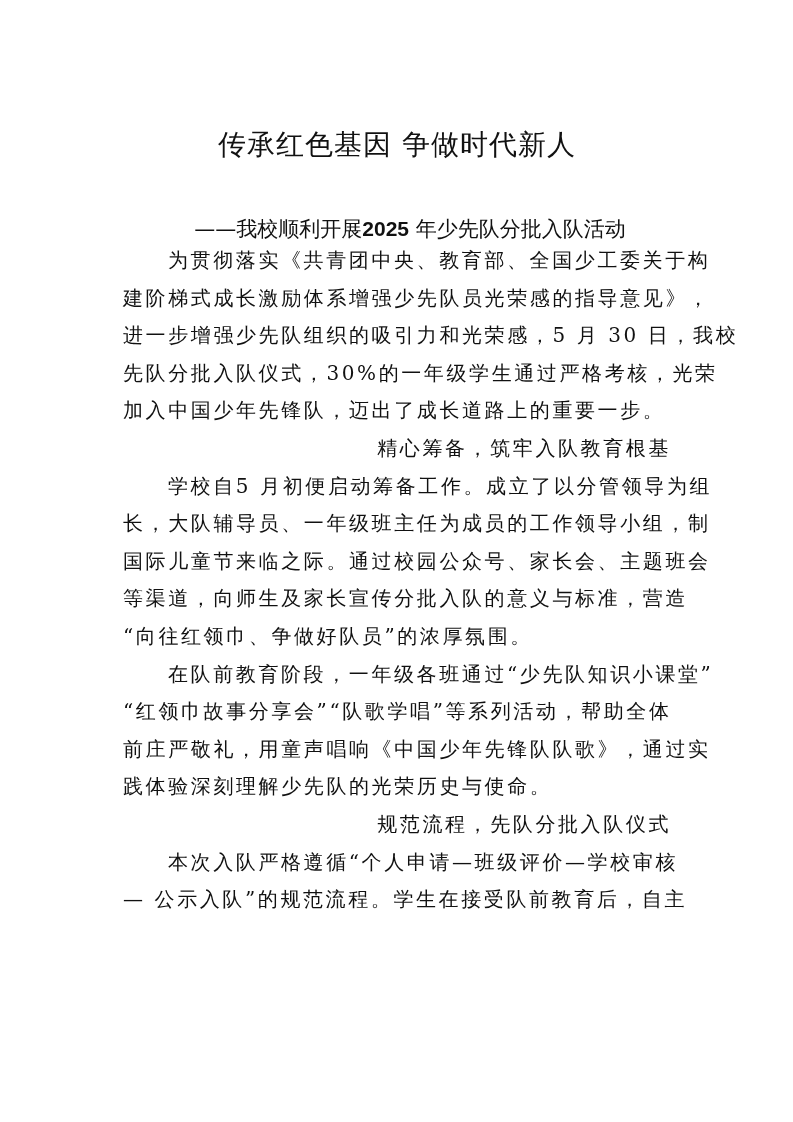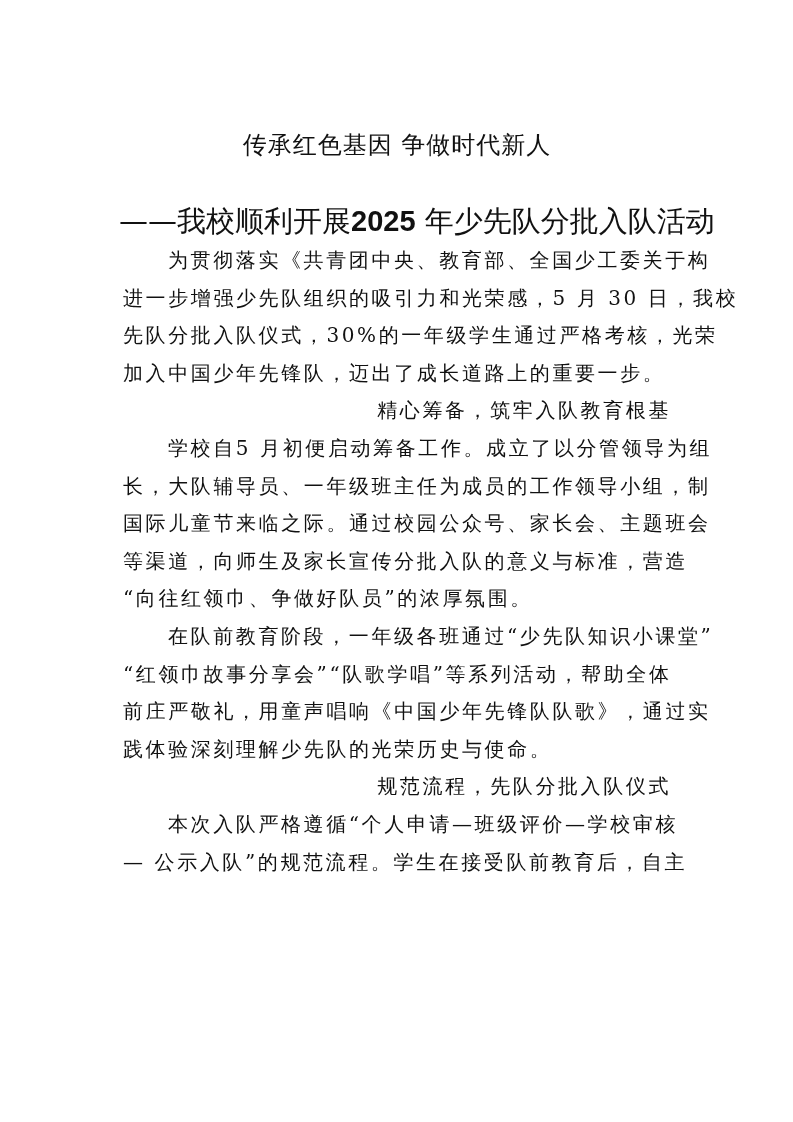--- a/index.html
+++ b/index.html
@@ -21,38 +21,38 @@
     top: 0;
     width: 548px;
   }
   .title {
     position: absolute;
     left: 0;
     width: 548px;
     top: 127px;
     text-align: center;
     font-family: "DejaVu Sans", "Liberation Sans", sans-serif;
-    font-size: 24px;
+    font-size: 28px;
     line-height: 36px;
     letter-spacing: 1px;
     color: #111;
     margin: 0;
     font-weight: normal;
   }
   .subtitle {
     position: absolute;
     left: -8px;
     width: 566px;
     top: 199px;
     text-align: center;
     font-family: "DejaVu Sans", "Liberation Sans", sans-serif;
-    font-size: 29px;
+    font-size: 21px;
     line-height: 36px;
     color: #111;
-    margin: 4px;
+    margin: 12px;
     font-weight: normal;
     white-space: nowrap;
   }
   .subtitle .year {
     font-family: "Liberation Sans", sans-serif;
     font-weight: bold;
   }
   .body {
     position: absolute;
     left: 0;
@@ -88,20 +88,21 @@
 <body>
 
 <div class="page">
   <h1 class="title">传承红色基因 争做时代新人</h1>
   <h2 class="subtitle"><span>——我校顺利开展</span><span class="year">2025</span> <span>年少先队分批入队活动</span></h2>
 
   <div class="body">
 
     <div>
       <span class="line indent">为贯彻落实《共青团中央、教育部、全国少工委关于构</span>
+      <span class="line">建阶梯式成长激励体系增强少先队员光荣感的指导意见》，</span>
       <span class="line">进一步增强少先队组织的吸引力和光荣感，5 月 30 日，我校</span>
       <span class="line">先队分批入队仪式，30%的一年级学生通过严格考核，光荣</span>
       <span class="line last">加入中国少年先锋队，迈出了成长道路上的重要一步。</span>
     </div>
 
     <span class="heading">精心筹备，筑牢入队教育根基</span>
 
     <div>
       <span class="line indent">学校自5 月初便启动筹备工作。成立了以分管领导为组</span>
       <span class="line">长，大队辅导员、一年级班主任为成员的工作领导小组，制</span>

